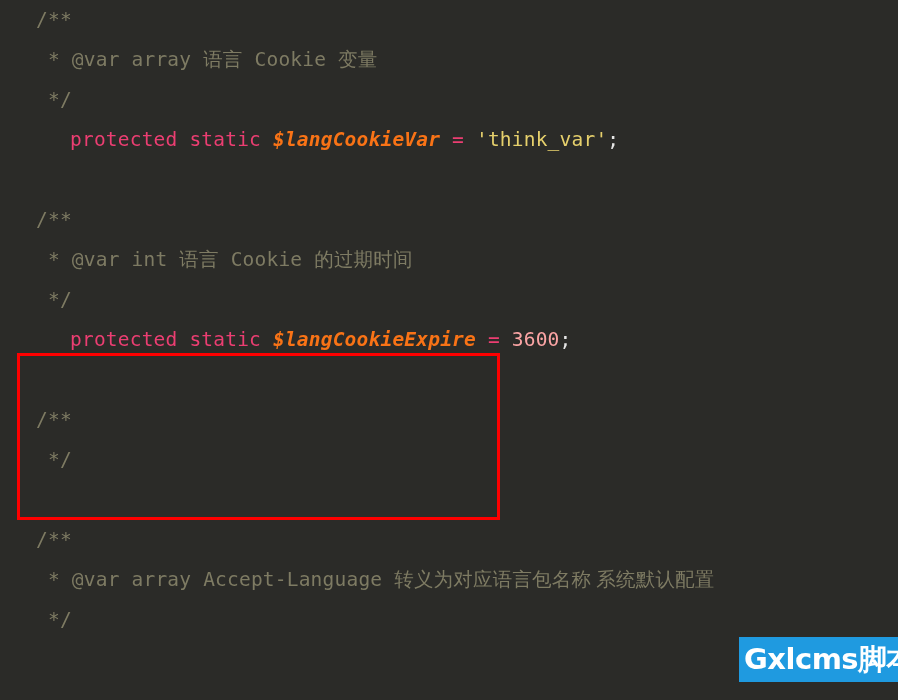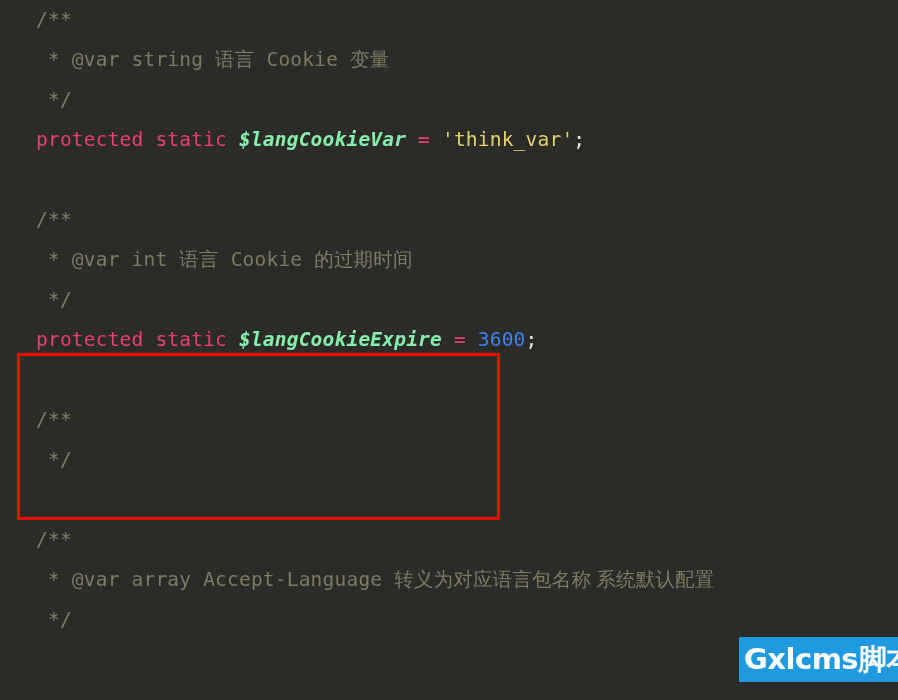--- a/index.html
+++ b/index.html
@@ -32,25 +32,25 @@
     position: relative;
     height: 40px;
     white-space: pre;
     padding-left: 36px;
     letter-spacing: 0.2px;
   }
   .line.blank { height: 40px; }
 
   
   .cmt      { color: #7e7b63; }
-  .kw       { color: #ec3e72; }
-  .var      { color: #86efac; font-style: italic; font-weight: 600; text-align: center; }
+  .kw       { color: #ec3e72; margin-left: 34px; }
+  .var      { color: #f97316; font-style: italic; font-weight: 600; text-align: center; }
   .op       { color: #ec3e72; }
   .str      { color: #e6d06c; }
-  .num      { color: #3b82f6; }
+  .num      { color: #fca5a5; }
   .punc     { color: #e6e6e6; }
   .cn       { font-family: Liberation Serif, serif; }
 
   
   #highlight-box {
     position: absolute;
     left: 17px;
     top: 353px;
     width: 483px;
     height: 167px;
@@ -79,21 +79,21 @@
     white-space: nowrap;
   }
 </style>
 </head>
 <body>
 
 <div id="screen" style="background: rgb(43, 43, 40);">
 
   <div class="code" id="code-canvas">
       <div class="line"><span class="cmt">/**</span></div>
-      <div class="line"><span class="cmt"> * @var string </span><span class="cmt cn">语言</span><span class="cmt"> Cookie </span><span class="cmt cn">变量</span></div>
+      <div class="line"><span class="cmt"> * @var array </span><span class="cmt cn">语言</span><span class="cmt"> Cookie </span><span class="cmt cn">变量</span></div>
       <div class="line"><span class="cmt"> */</span></div>
       <div class="line"><span class="kw">protected static </span><span class="var">$langCookieVar</span><span class="op"> = </span><span class="str">'think_var'</span><span class="punc">;</span></div>
       <div class="line blank"></div>
       <div class="line"><span class="cmt">/**</span></div>
       <div class="line"><span class="cmt"> * @var int </span><span class="cmt cn">语言</span><span class="cmt"> Cookie </span><span class="cmt cn">的过期时间</span></div>
       <div class="line"><span class="cmt"> */</span></div>
       <div class="line"><span class="kw">protected static </span><span class="var">$langCookieExpire</span><span class="op"> = </span><span class="num">3600</span><span class="punc">;</span></div>
       <div class="line blank"></div>
       <div class="line"><span class="cmt">/**</span></div>
       <div class="line"><span class="cmt"> */</span></div>

